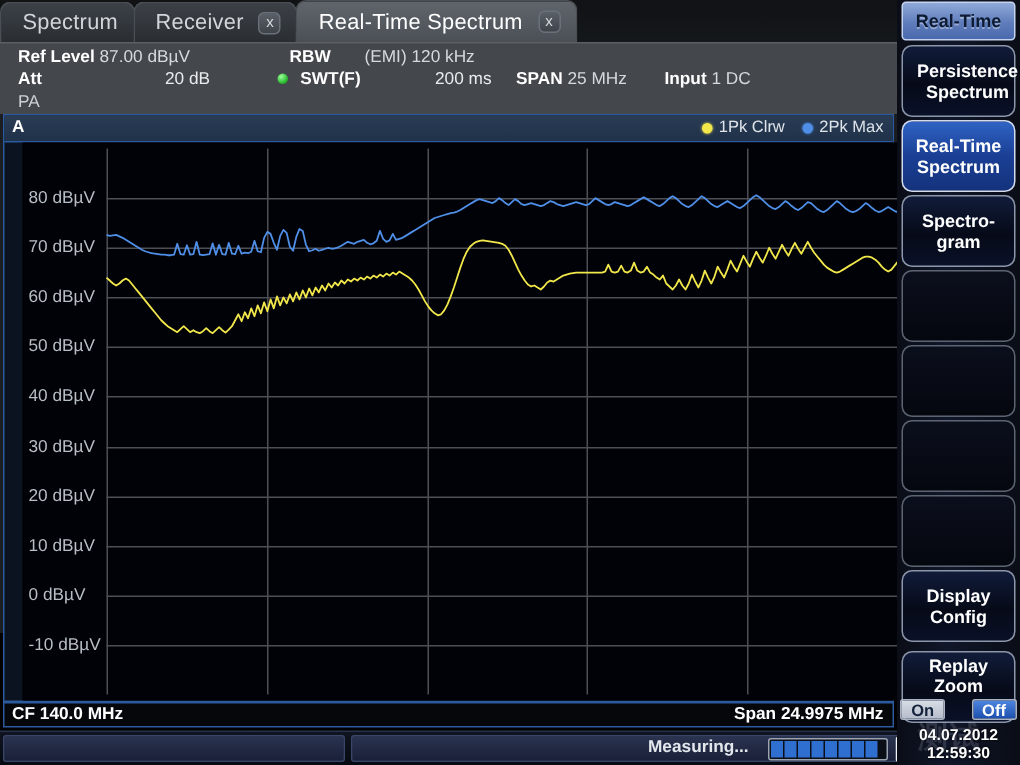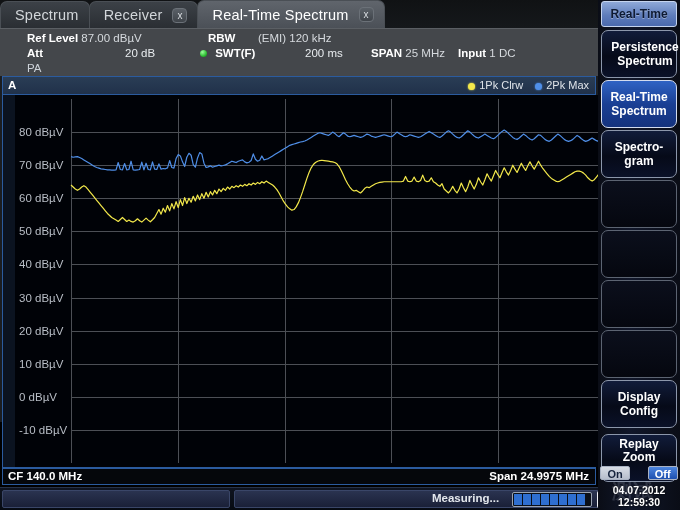--- a/index.html
+++ b/index.html
@@ -75,21 +75,21 @@
     border-right: 5px solid transparent;
     border-top: 5px solid #e8ecef;
   }
 
   
   .infohdr {
     position: absolute; left: 0; top: 28px;
     width: 600px; height: 48px;
     background: #44474b;
     border-top: 1px solid #5b5f64;
-    padding: 3px 0 0 15px;
+    padding: 3px 0 0 0;
     font-size: 11.5px;
     color: #e8ecef;
   }
   .inforow { position: relative; height: 15px; }
   .ih { position: absolute; white-space: nowrap; }
   .ih b { font-weight: bold; color: #ffffff; }
   .ih .val { color: #d6dade; font-weight: normal; }
   .ledgreen {
     display: inline-block;
     width: 7px; height: 7px; border-radius: 50%;
@@ -302,21 +302,21 @@
     <div class="inforow">
       <div class="ih" style="left:12px;">
         <b>Att</b>
       </div>
       <div class="ih" style="left:110px;">20 dB</div>
       <div class="ih" style="left:185px;">
         <span class="ledgreen"></span>
         <b>SWT(F)</b>
       </div>
       <div class="ih" style="left:290px;">200 ms</div>
-      <div class="ih" style="left:356px;">
+      <div class="ih" style="left:344px;">
         <b>SPAN</b>
         <span class="val">25 MHz</span>
       </div>
       <div class="ih" style="left:443px;">
         <b>Input</b>
         <span class="val">1 DC</span>
       </div>
     </div>
     <div class="inforow">
       <div class="ih" style="left:12px;color:#cdd2d8;">PA</div>

